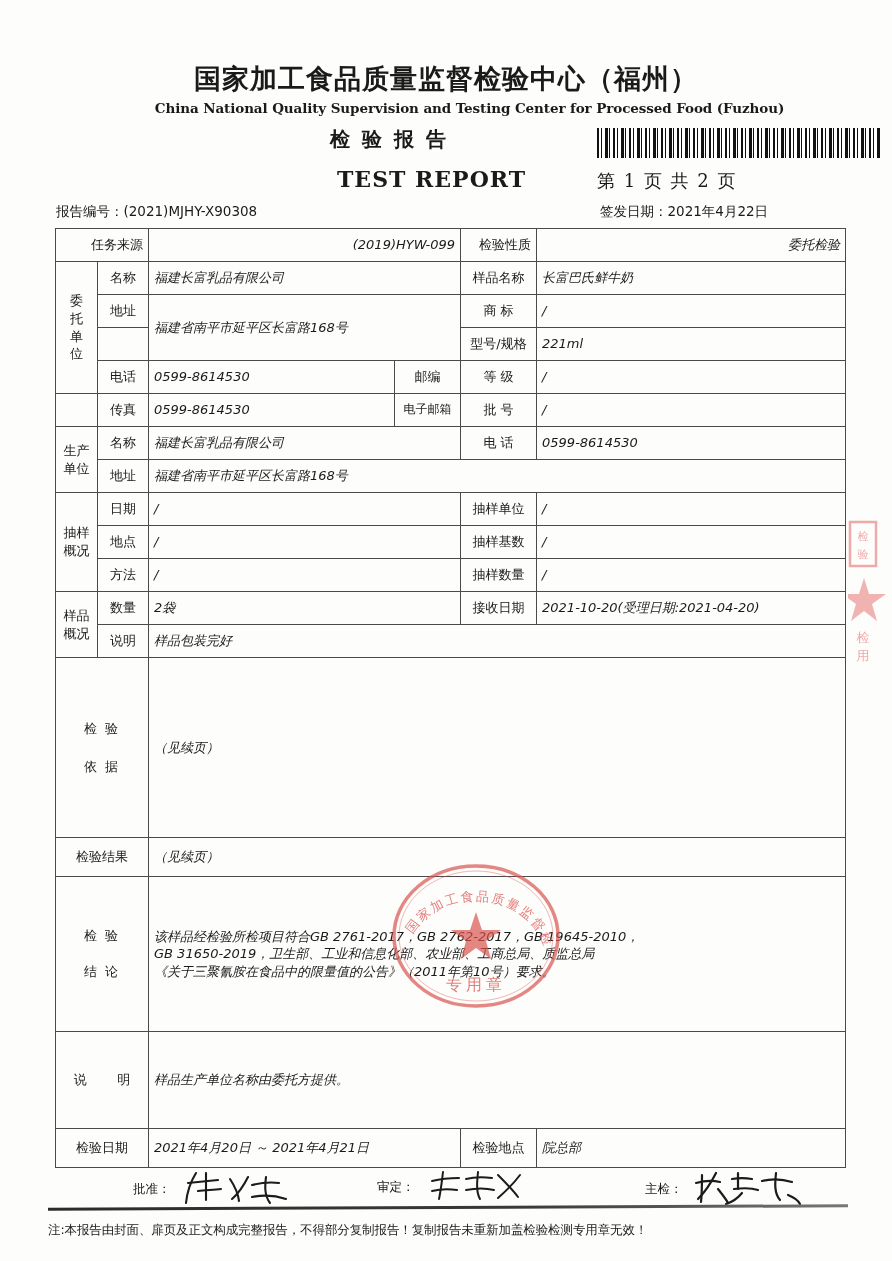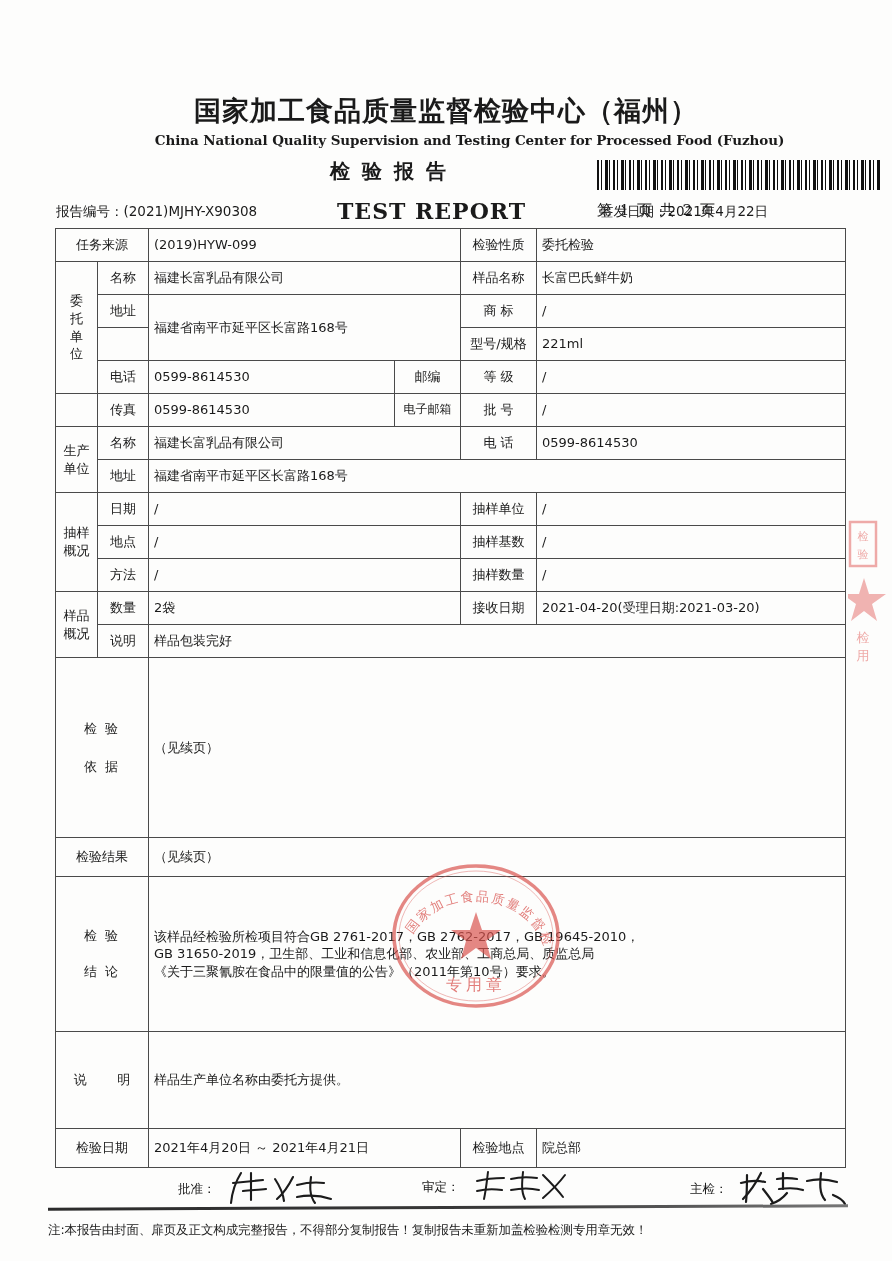--- a/index.html
+++ b/index.html
@@ -11,21 +11,21 @@
     position:relative;
     overflow:hidden;
   }
   .page{position:absolute;inset:0;}
 
   
   .hdr{width:100%;text-align:center;}
   .org-cn{
     font-family:"DejaVu Serif","Liberation Serif",serif;
     font-size:27px;font-weight:bold;letter-spacing:1px;
-    margin-top:96px;line-height:1.1;
+    margin-top:64px;line-height:1.1;
   }
   .org-en{
     font-family:"DejaVu Serif","Liberation Serif",serif;
     font-size:13.5px;font-weight:bold;letter-spacing:-0.1px;
     margin-top:6px;
     padding-left:47px;
   }
   .title-row{
     position:relative;margin-top:10px;height:70px;
   }
@@ -45,21 +45,21 @@
     background:
       repeating-linear-gradient(90deg,
         #111 0px,#111 2px,#fff 2px,#fff 4px,
         #111 4px,#111 5px,#fff 5px,#fff 8px,
         #111 8px,#111 11px,#fff 11px,#fff 12px,
         #111 12px,#111 13px,#fff 13px,#fff 16px);
   }
   .pageno{
     position:absolute;left:597px;top:43px;
     font-family:"DejaVu Serif","Liberation Serif",serif;
-    font-size:15px;letter-spacing:1.5px;
+    font-size:18px;letter-spacing:1.5px;
   }
 
   
   .meta{
     position:absolute;left:0;right:0;top:203px;height:22px;
     font-size:13.5px;
   }
   .meta .rpt{position:absolute;left:56px;top:0;white-space:nowrap;}
   .meta .iss{position:absolute;left:600px;top:0;white-space:nowrap;}
 
@@ -81,34 +81,34 @@
   }
   .lbl{text-align:center;white-space:nowrap;}
   .vert{
     text-align:center;
     writing-mode:horizontal-tb;
     letter-spacing:0;
     font-size:13px;
     line-height:1.5;
   }
   .vert span{display:block;}
-  .val{text-align:left;}
-  td.thick-top{border-top:2px solid #3a3a3a;}
+  .val{text-align:left;font-style:italic;}
+  td.thick-top{border-top:2px solid #3a3a3a;text-align:right;}
   td.thick-bottom{border-bottom:2px solid #3a3a3a;}
   td.thick-left{border-left:2px solid #3a3a3a;}
   td.thick-right{border-right:2px solid #3a3a3a;}
 
   .concl{line-height:1.55;padding:6px 6px;font-size:13px;}
 
   
   .sigrow{
     position:absolute;left:55px;top:1163px;width:790px;height:44px;
   }
   .sigblk{position:absolute;top:6px;white-space:nowrap;font-size:12.5px;}
-  .sigblk .sl{vertical-align:middle;margin-left:45px;}
+  .sigblk .sl{vertical-align:middle;}
   .sigimg{display:inline-block;vertical-align:middle;margin-left:8px;}
   .rule{
     position:absolute;left:48px;top:1206px;width:800px;height:3px;
     background:linear-gradient(90deg,#2b2b2b,#3a3a3a 60%,#777);
     transform:rotate(-0.25deg);
   }
   .footnote{
     position:absolute;left:48px;top:1222px;
     font-size:12.5px;white-space:nowrap;letter-spacing:-0.1px;
   }
@@ -250,21 +250,21 @@
     </tr>
 
     <tr>
       <td class="vert thick-left" rowspan="2">
         <span>样品</span>
         <span>概况</span>
       </td>
       <td class="lbl">数量</td>
       <td class="val" colspan="4">2袋</td>
       <td class="lbl">接收日期</td>
-      <td class="val thick-right">2021-04-20(受理日期:2021-03-20)</td>
+      <td class="val thick-right">2021-10-20(受理日期:2021-04-20)</td>
     </tr>
     <tr>
       <td class="lbl">说明</td>
       <td class="val thick-right" colspan="6">样品包装完好</td>
     </tr>
 
     <tr>
       <td class="lbl thick-left" colspan="2" style="height:175px;">
         <div style="letter-spacing:2px;">检    验</div>
         <div style="height:20px"></div>

